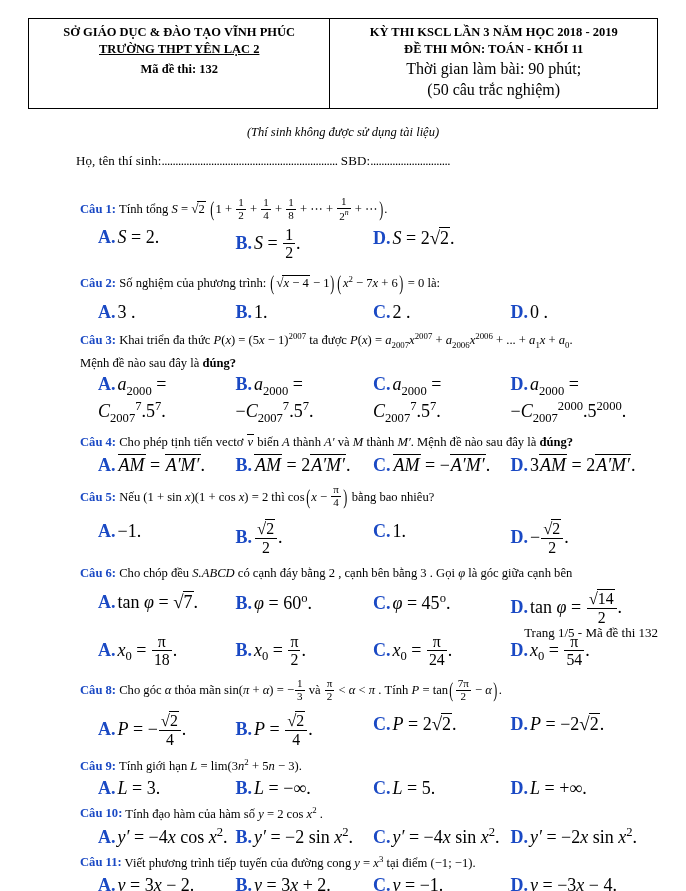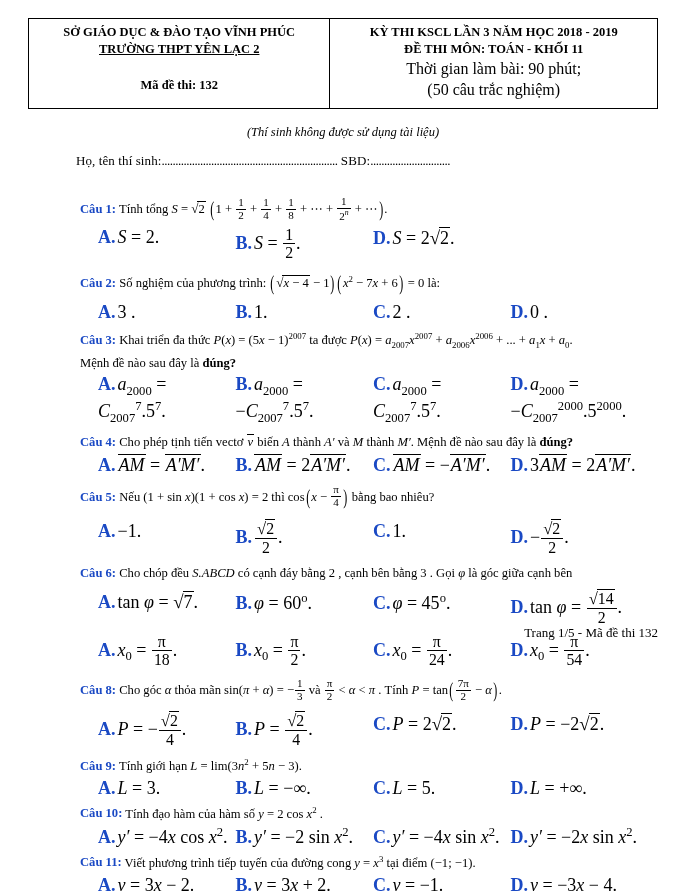--- a/index.html
+++ b/index.html
@@ -50,21 +50,21 @@
   }
   .underline { text-decoration: underline; }
   .h-ital {
     font-size: 16px;
     font-weight: normal;
     line-height: 1.35;
   }
   .h-code {
     font-weight: bold;
     font-size: 12.5px;
-    margin-top: 20px;
+    margin-top: 4px;
     text-align: center;
   }
 
   .note-line {
     text-align: center;
     font-style: italic;
     font-size: 12.5px;
     margin-top: 16px;
   }
   .name-line {

